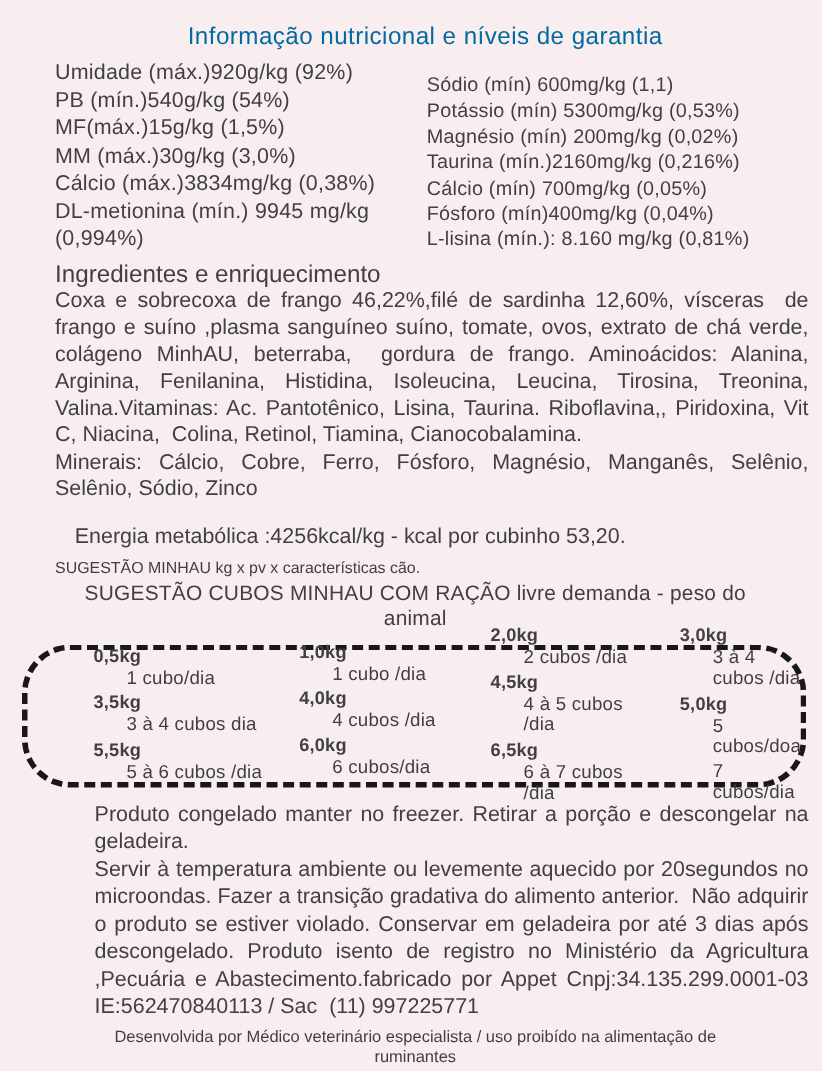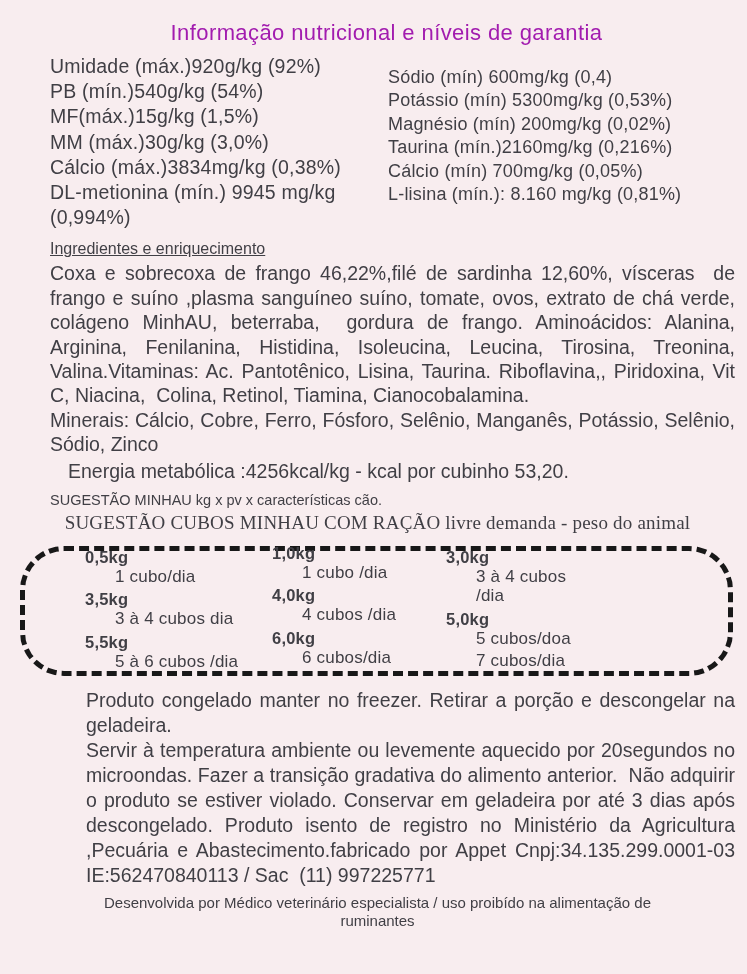--- a/index.html
+++ b/index.html
@@ -9,43 +9,43 @@
     color: #403f45;
     font-family: "Liberation Sans", "DejaVu Sans", sans-serif;
   }
   .sheet { width: 747px; height: 974px; padding: 20px 12px 0 50px; }
 
   .title {
     text-align: center;
     font-size: 22px;
     font-weight: 500;
     letter-spacing: 0.4px;
-    color: #a21caf;
+    color: #0369a1;
     margin: 0 12px 8px 0;
   }
 
   .nutrition { display: flex; }
   .nutrition-left { width: 338px; flex: none; }
   .nutrition-left .nut-line {
     font-size: 19.5px; line-height: 25.2px; letter-spacing: 0.2px;
   }
   .nutrition-right { flex: 1; padding-top: 12px; }
   .nutrition-right .nut-line {
     font-size: 18px; line-height: 23.4px; letter-spacing: 0.2px;
   }
 
-  .ing-heading { margin-top: 6px; font-size: 16px; line-height: 25px; text-decoration: underline; }
+  .ing-heading { margin-top: 6px; font-size: 22px; line-height: 25px; }
   .para {
     font-size: 19.5px; line-height: 24.4px;
     text-align: justify; white-space: pre-wrap;
   }
-  .energy-line { margin-top: 2px; padding-left: 18px; font-size: 19.5px; line-height: 25px; }
+  .energy-line { margin-top: 19px; padding-left: 18px; font-size: 19.5px; line-height: 25px; }
 
   .sug-caption { margin-top: 7px; text-align: left; font-size: 14.5px; line-height: 18px; margin-right: 30px; }
-  .sug-heading { margin-top: 2px; text-align: center; font-size: 19px; line-height: 23px; margin-right: 30px; letter-spacing: 0.2px; font-family: Liberation Serif, serif; }
+  .sug-heading { margin-top: 2px; text-align: center; font-size: 19px; line-height: 23px; margin-right: 30px; letter-spacing: 0.2px; }
 
   .dosage-box {
     margin: 12px 2px 0 -30px;
     height: 130px;
     border: 5px dashed #181818;
     border-radius: 44px;
     display: grid;
     grid-template-columns: 163px 150px 148px 1fr;
     align-content: center;
     padding: 6px 10px 6px 60px;
@@ -78,32 +78,33 @@
   <div class="nutrition">
     <div class="nutrition-left">
       <div class="nut-line">Umidade (máx.)920g/kg (92%)</div>
       <div class="nut-line">PB (mín.)540g/kg (54%)</div>
       <div class="nut-line">MF(máx.)15g/kg (1,5%)</div>
       <div class="nut-line">MM (máx.)30g/kg (3,0%)</div>
       <div class="nut-line">Cálcio (máx.)3834mg/kg (0,38%)</div>
       <div class="nut-line">DL-metionina (mín.) 9945 mg/kg (0,994%)</div>
     </div>
     <div class="nutrition-right">
-      <div class="nut-line">Sódio (mín) 600mg/kg (0,4)</div>
+      <div class="nut-line">Sódio (mín) 600mg/kg (1,1)</div>
       <div class="nut-line">Potássio (mín) 5300mg/kg (0,53%)</div>
       <div class="nut-line">Magnésio (mín) 200mg/kg (0,02%)</div>
       <div class="nut-line">Taurina (mín.)2160mg/kg (0,216%)</div>
       <div class="nut-line">Cálcio (mín) 700mg/kg (0,05%)</div>
+      <div class="nut-line">Fósforo (mín)400mg/kg (0,04%)</div>
       <div class="nut-line">L-lisina (mín.): 8.160 mg/kg (0,81%)</div>
     </div>
   </div>
 
   <div class="ing-heading">Ingredientes e enriquecimento</div>
   <p class="para">Coxa e sobrecoxa de frango 46,22%,filé de sardinha 12,60%, vísceras  de frango e suíno ,plasma sanguíneo suíno, tomate, ovos, extrato de chá verde, colágeno MinhAU, beterraba,  gordura de frango. Aminoácidos: Alanina, Arginina, Fenilanina, Histidina, Isoleucina, Leucina, Tirosina, Treonina, Valina.Vitaminas: Ac. Pantotênico, Lisina, Taurina. Riboflavina,, Piridoxina, Vit C, Niacina,  Colina, Retinol, Tiamina, Cianocobalamina.</p>
-  <p class="para">Minerais: Cálcio, Cobre, Ferro, Fósforo, Selênio, Manganês, Potássio, Selênio, Sódio, Zinco</p>
+  <p class="para">Minerais: Cálcio, Cobre, Ferro, Fósforo, Magnésio, Manganês, Selênio, Selênio, Sódio, Zinco</p>
   <div class="energy-line">Energia metabólica :4256kcal/kg  - kcal por cubinho 53,20.</div>
 
   <div class="sug-caption">SUGESTÃO MINHAU kg x pv x características cão.</div>
   <div class="sug-heading">SUGESTÃO CUBOS MINHAU COM RAÇÃO livre demanda - peso do animal</div>
 
   <div class="dosage-box">
     <div class="dose-col">
       <div class="dose-weight">0,5kg</div>
       <div class="dose-amount">1 cubo/dia</div>
       <div class="dose-weight">3,5kg</div>
@@ -113,20 +114,28 @@
     </div>
     <div class="dose-col offset-up">
       <div class="dose-weight">1,0kg</div>
       <div class="dose-amount">1 cubo /dia</div>
       <div class="dose-weight">4,0kg</div>
       <div class="dose-amount">4 cubos /dia</div>
       <div class="dose-weight">6,0kg</div>
       <div class="dose-amount">6 cubos/dia</div>
     </div>
     <div class="dose-col">
+      <div class="dose-weight">2,0kg</div>
+      <div class="dose-amount">2 cubos /dia</div>
+      <div class="dose-weight">4,5kg</div>
+      <div class="dose-amount">4 à 5  cubos /dia</div>
+      <div class="dose-weight">6,5kg</div>
+      <div class="dose-amount">6 à 7 cubos /dia</div>
+    </div>
+    <div class="dose-col">
       <div class="dose-weight">3,0kg</div>
       <div class="dose-amount">3 à 4  cubos /dia</div>
       <div class="dose-weight">5,0kg</div>
       <div class="dose-amount">5 cubos/doa</div>
       <div class="dose-amount">7  cubos/dia</div>
     </div>
   </div>
 
   <div class="storage">
     <p class="para">Produto congelado manter no freezer. Retirar a porção e descongelar na geladeira.</p>

